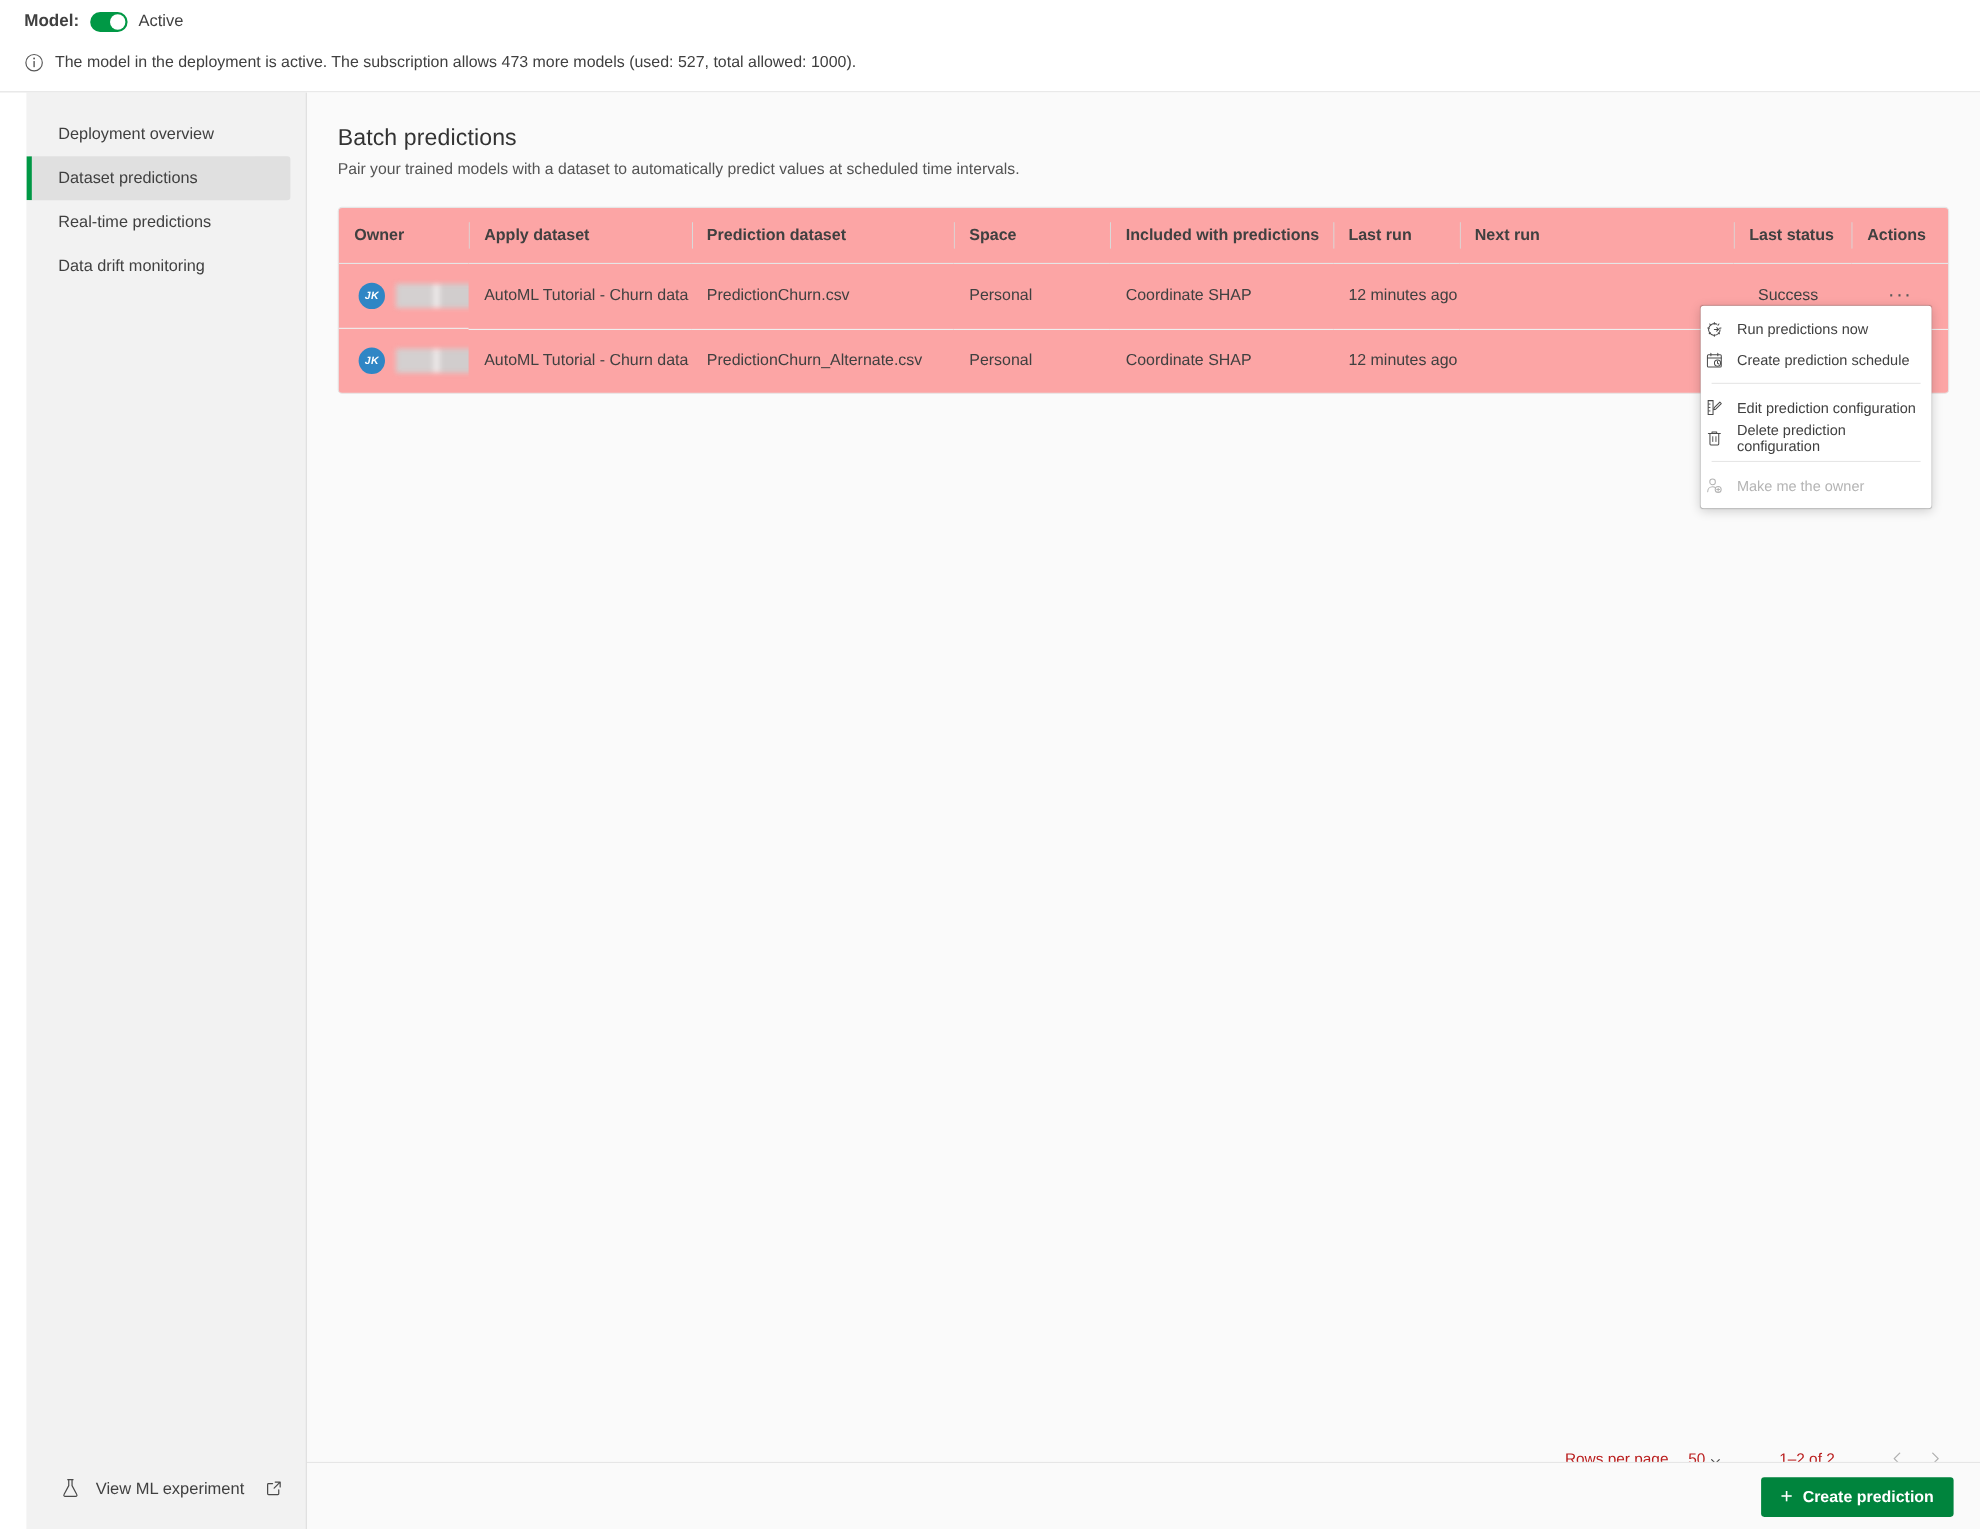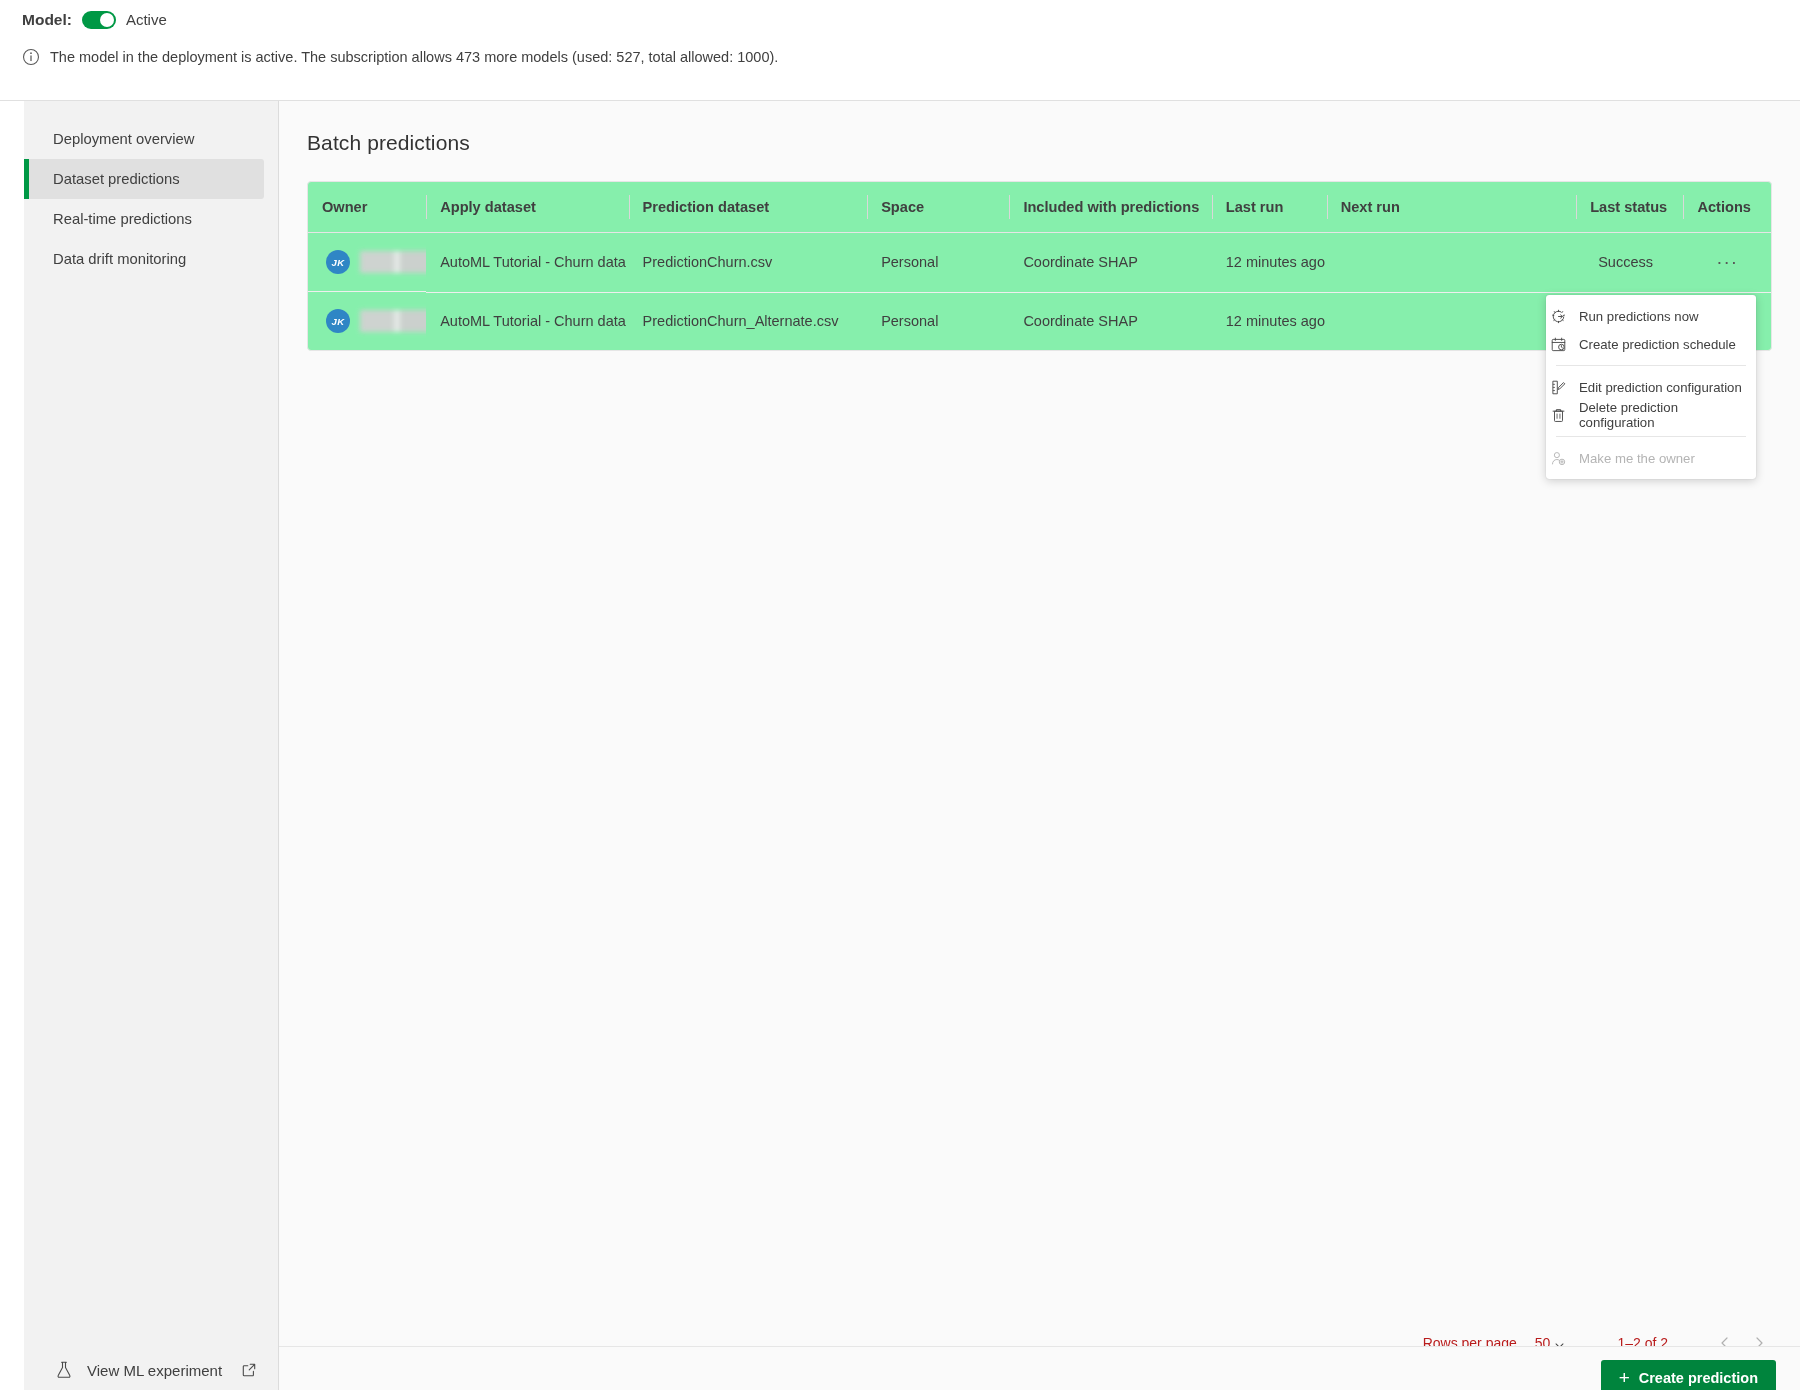--- a/index.html
+++ b/index.html
@@ -7,21 +7,21 @@
     margin: 0; padding: 0;
     width: 1800px; height: 1390px;
     background: #ffffff;
     font-family: "Liberation Sans", sans-serif;
     color: #404040;
     -webkit-font-smoothing: antialiased;
   }
 
   
   .topbar {
-    height: 101px;
+    height: 84px;
     background: #ffffff;
     border-bottom: 1px solid #e0e0e0;
     padding: 0 22px;
     position: relative;
   }
   .model-row {
     display: flex; align-items: center;
     height: 39px;
     gap: 10px;
   }
@@ -100,21 +100,21 @@
   .page-head { padding: 30px 0 0 28px; }
   h1.page-title {
     font-size: 21px; font-weight: normal; color: #333333;
     margin: 0 0 8px 0; letter-spacing: .1px;
   }
   .page-sub { font-size: 14.3px; color: #545454; margin: 0; }
 
   
   .card {
     margin: 26px 28px 0 28px;
-    background: #86efac;
+    background: #fca5a5;
     border: 1px solid #e6e6e6;
     border-radius: 4px;
   }
   table.grid { width: 100%; border-collapse: collapse; table-layout: fixed; }
   table.grid th {
     text-align: left;
     font-size: 14.6px; font-weight: bold; color: #404040;
     padding: 17px 0 17px 14px;
     border-bottom: 1px solid #e6e6e6;
     position: relative;
@@ -276,20 +276,21 @@
       <span>View ML experiment</span>
       <svg class="ext-icon" viewBox="0 0 16 16">
         <path d="M9.2 2.3h4.5v4.5M13.4 2.6 8.2 7.8M12.4 9.4v3.6a.8.8 0 0 1-.8.8H3.1a.8.8 0 0 1-.8-.8V4.5a.8.8 0 0 1 .8-.8h3.7" fill="none" stroke="#4a4a4a" stroke-width="1.1" stroke-linecap="round" stroke-linejoin="round"></path>
       </svg>
     </div>
   </div>
 
   <div class="main">
     <div class="page-head">
       <h1 class="page-title">Batch predictions</h1>
+      <p class="page-sub">Pair your trained models with a dataset to automatically predict values at scheduled time intervals.</p>
     </div>
 
     <div class="card">
       <table class="grid">
         <colgroup>
           <col class="col-owner">
             <col class="col-apply">
             <col class="col-pred">
             <col class="col-space">
           <col class="col-incl">

